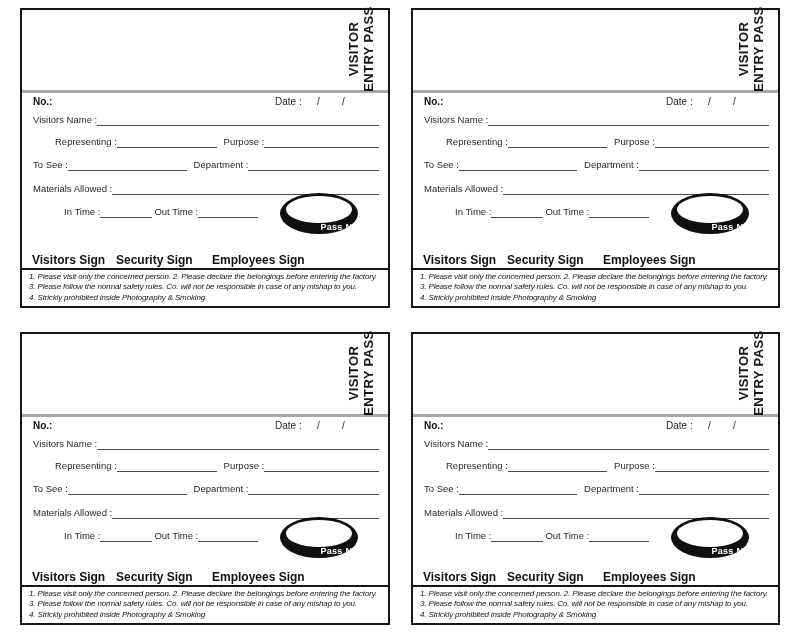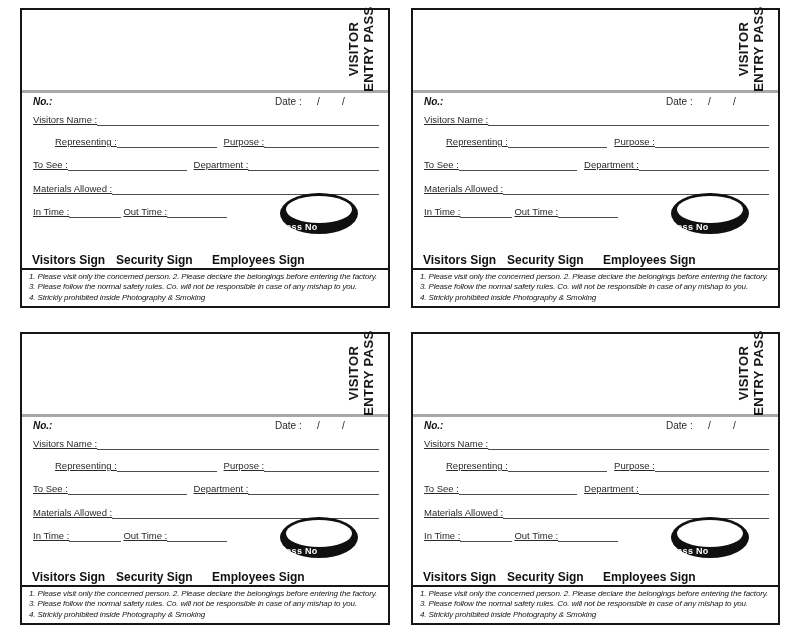--- a/index.html
+++ b/index.html
@@ -15,39 +15,39 @@
   .pos-br{left:411px;top:332px;width:369px;height:293px;}
 
   .hdr{position:absolute;left:0;right:0;top:0;height:80px;border-bottom:3px solid #a8a8a8;}
   .title-box{position:absolute;top:0;right:0;width:54px;height:78px;
     display:flex;align-items:center;justify-content:center;}
   .title-rot{transform:rotate(-90deg);font-weight:bold;font-size:13px;line-height:1.16;
     text-align:center;white-space:nowrap;letter-spacing:.4px;color:#161616;}
 
   .row{position:absolute;left:11px;right:9px;display:flex;align-items:flex-end;
     font-size:9.5px;color:#2a2a2a;white-space:nowrap;}
-  .row .lbl{line-height:12px;flex:0 0 auto;text-decoration:underline;}
-  .bold{font-weight:bold;color:#111;font-style:italic;}
+  .row .lbl{line-height:12px;flex:0 0 auto;}
+  .bold{font-weight:bold;color:#111;}
   .ul{border-bottom:1.4px solid #4d4d4d;height:11px;flex:1 1 auto;}
   .ul.fixed{flex:0 0 auto;}
   .gap{padding-left:7px;}
 
   .row-no{top:84px;height:14px;font-size:10px;}
   .abs{position:absolute;bottom:0;line-height:12px;}
   .row-name{top:104px;}
   .row-repr{top:126px;padding-left:22px;}
   .row-tosee{top:149px;}
   .row-mat{top:173px;}
-  .row-time{top:196px;right:auto;width:218px;}
+  .row-time{top:196px;right:auto;width:218px;margin-left:31px;}
 
   
   .badge{position:absolute;left:258px;top:183px;width:78px;height:41px;}
   .badge .outer{position:absolute;inset:0;background:#101010;border-radius:50%;}
   .badge .inner{position:absolute;left:6px;top:3px;width:66px;height:27px;background:#fff;border-radius:50%;}
-  .badge .txt{position:absolute;left:0;right:0;bottom:2px;text-align:left;
+  .badge .txt{position:absolute;left:0;right:0;bottom:2px;text-align:right;
     color:#fff;font-weight:bold;font-size:9px;letter-spacing:.3px;}
 
   
   .footer{position:absolute;left:0;right:0;bottom:0;}
   .sign-row{position:relative;height:15px;margin:0 10px;font-size:12px;}
   .sign-row span{position:absolute;bottom:1px;font-weight:bold;color:#111;white-space:nowrap;}
   .sg-v{left:0;} .sg-s{left:84px;} .sg-e{left:180px;}
   .sign-line{border-top:2px solid #161616;}
   .notes{padding:2px 2px 3px 7px;font-size:8px;letter-spacing:-.15px;line-height:10.5px;
     color:#151515;overflow:hidden;}

